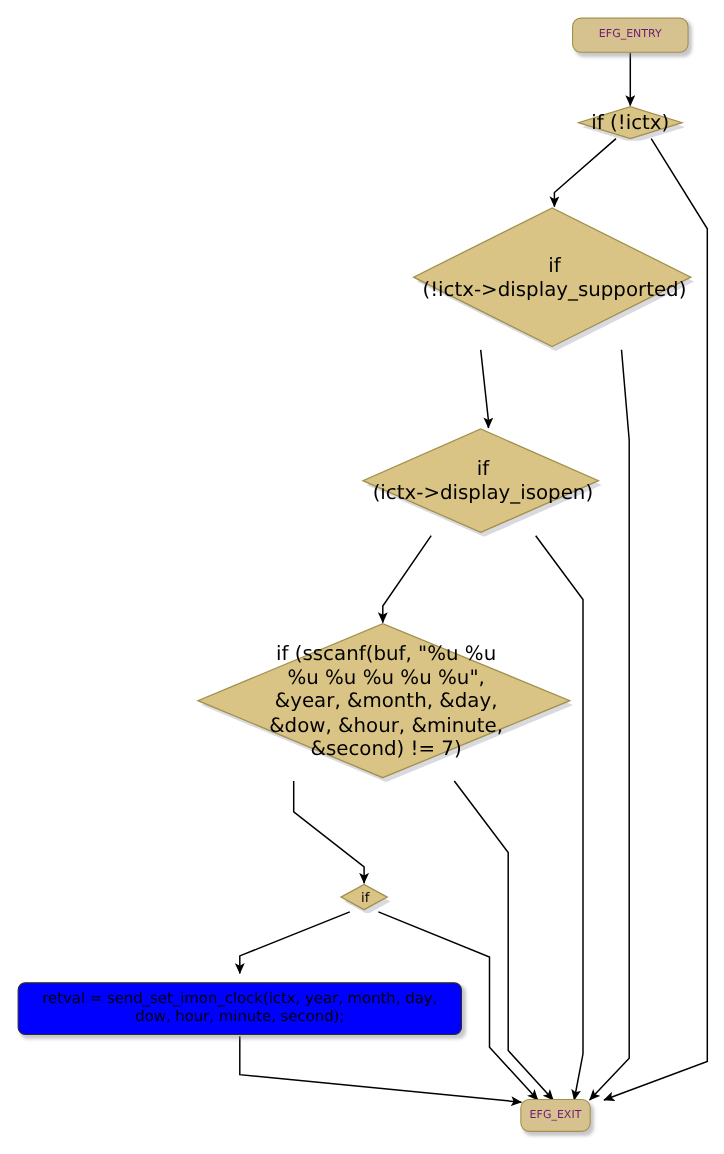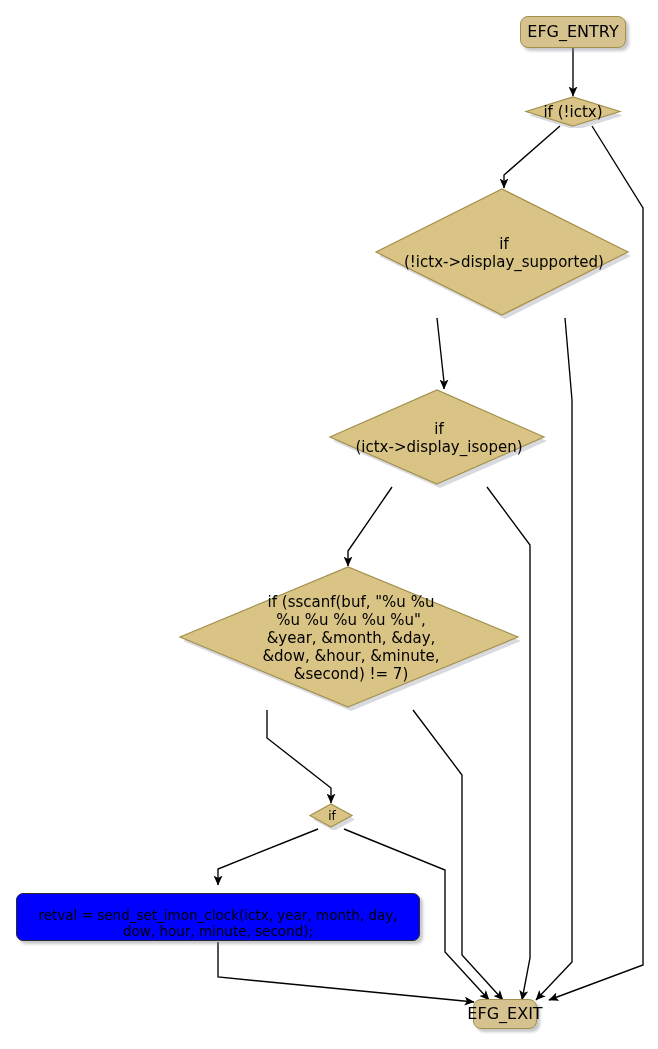--- a/index.html
+++ b/index.html
@@ -37,36 +37,36 @@
   .node-terminal {
     position: absolute;
     box-sizing: border-box;
     background: #d5c28f;
     border: 1.3px solid #a2904d;
     border-radius: 8px;
     box-shadow: 3px 3px 3px rgba(130,130,140,0.45);
     display: flex;
     align-items: center;
     justify-content: center;
-    color: #000000;
-    font-size: 16px;
+    color: #701a75;
+    font-size: 10px;
     line-height: 1.15;
     white-space: nowrap;
   }
 
   
   .node-action {
     position: absolute;
     box-sizing: border-box;
     background: #0000ff;
     border: 1.3px solid #2b2b2b;
     border-radius: 7px;
     box-shadow: 3px 3px 3px rgba(130,130,140,0.45);
     display: flex;
-    align-items: flex-end;
+    align-items: center;
     justify-content: center;
     text-align: center;
     color: #000000;
     font-size: 13.5px;
     line-height: 1.18;
     padding: 0 4px;
   }
 
   
   .node-decision {
@@ -83,21 +83,21 @@
     position: absolute;
     left: 0;
     top: 0;
     width: 100%;
     height: 100%;
     display: flex;
     align-items: center;
     justify-content: center;
     text-align: center;
     color: #000000;
-    font-size: 15px;
+    font-size: 18px;
     line-height: 1.2;
     pointer-events: none;
     white-space: pre-line;
   }
   .node-decision.small .diamond-label {
     font-size: 12px;
   }
 </style>
 </head>
 <body>

